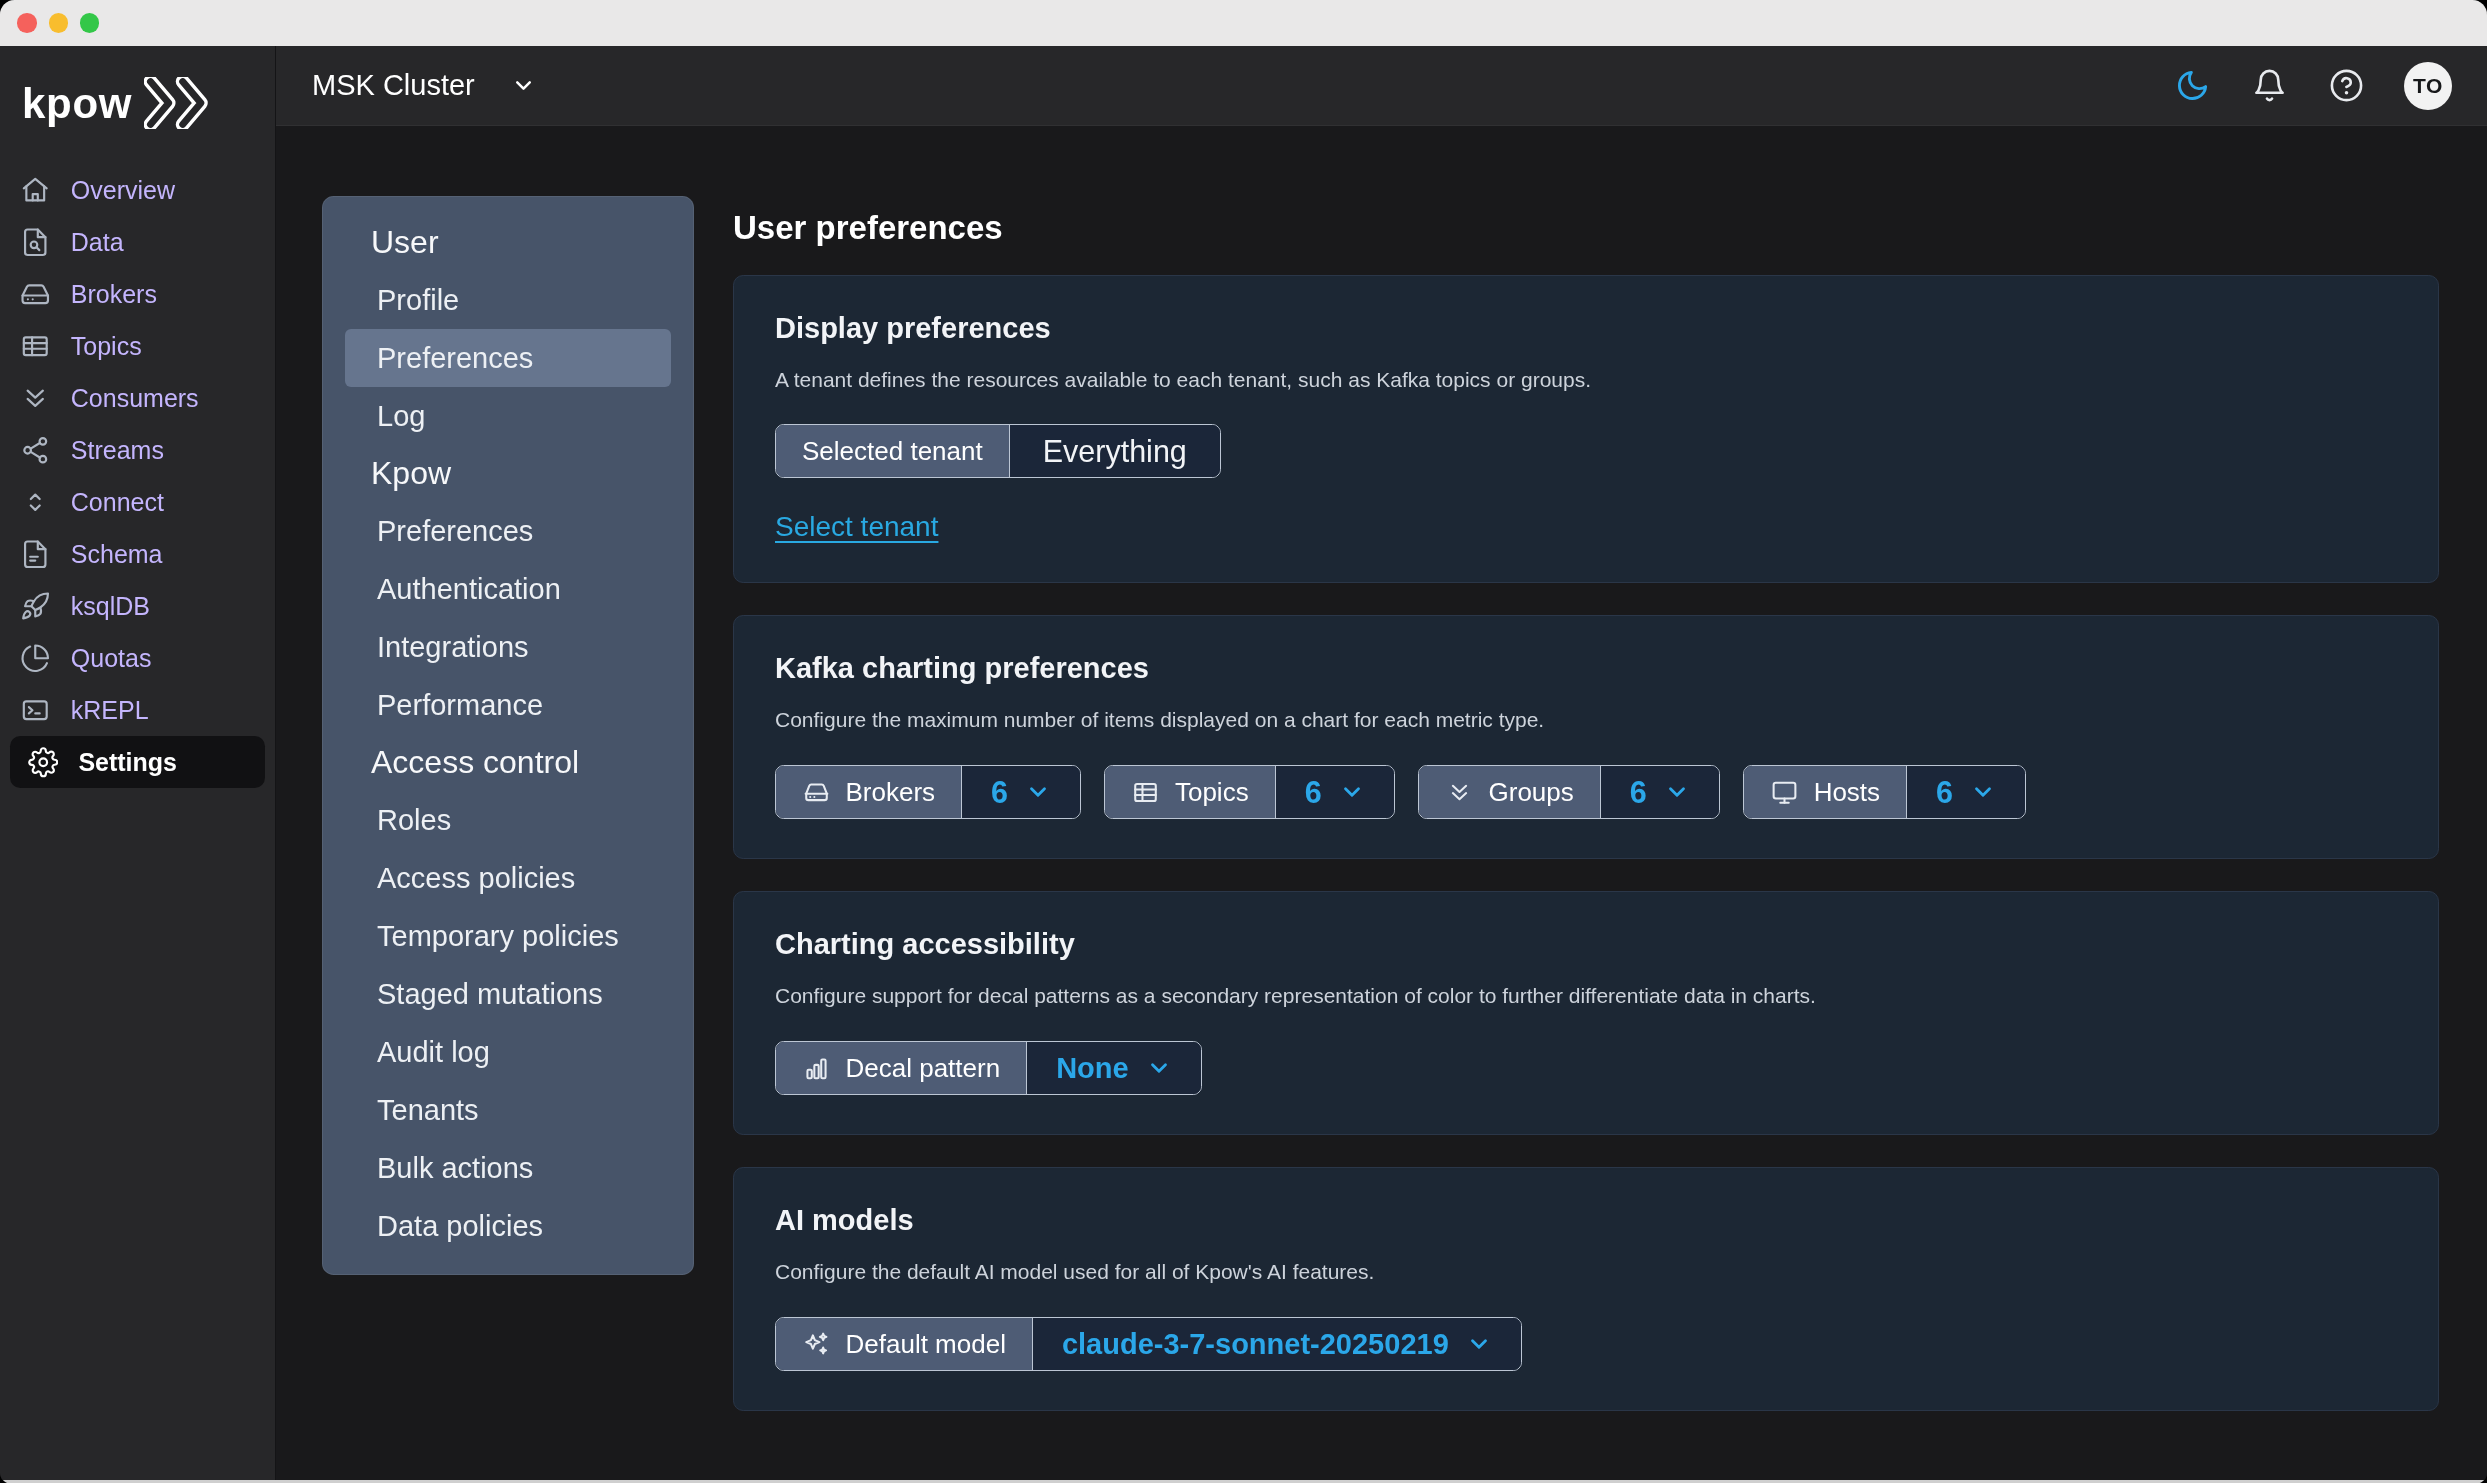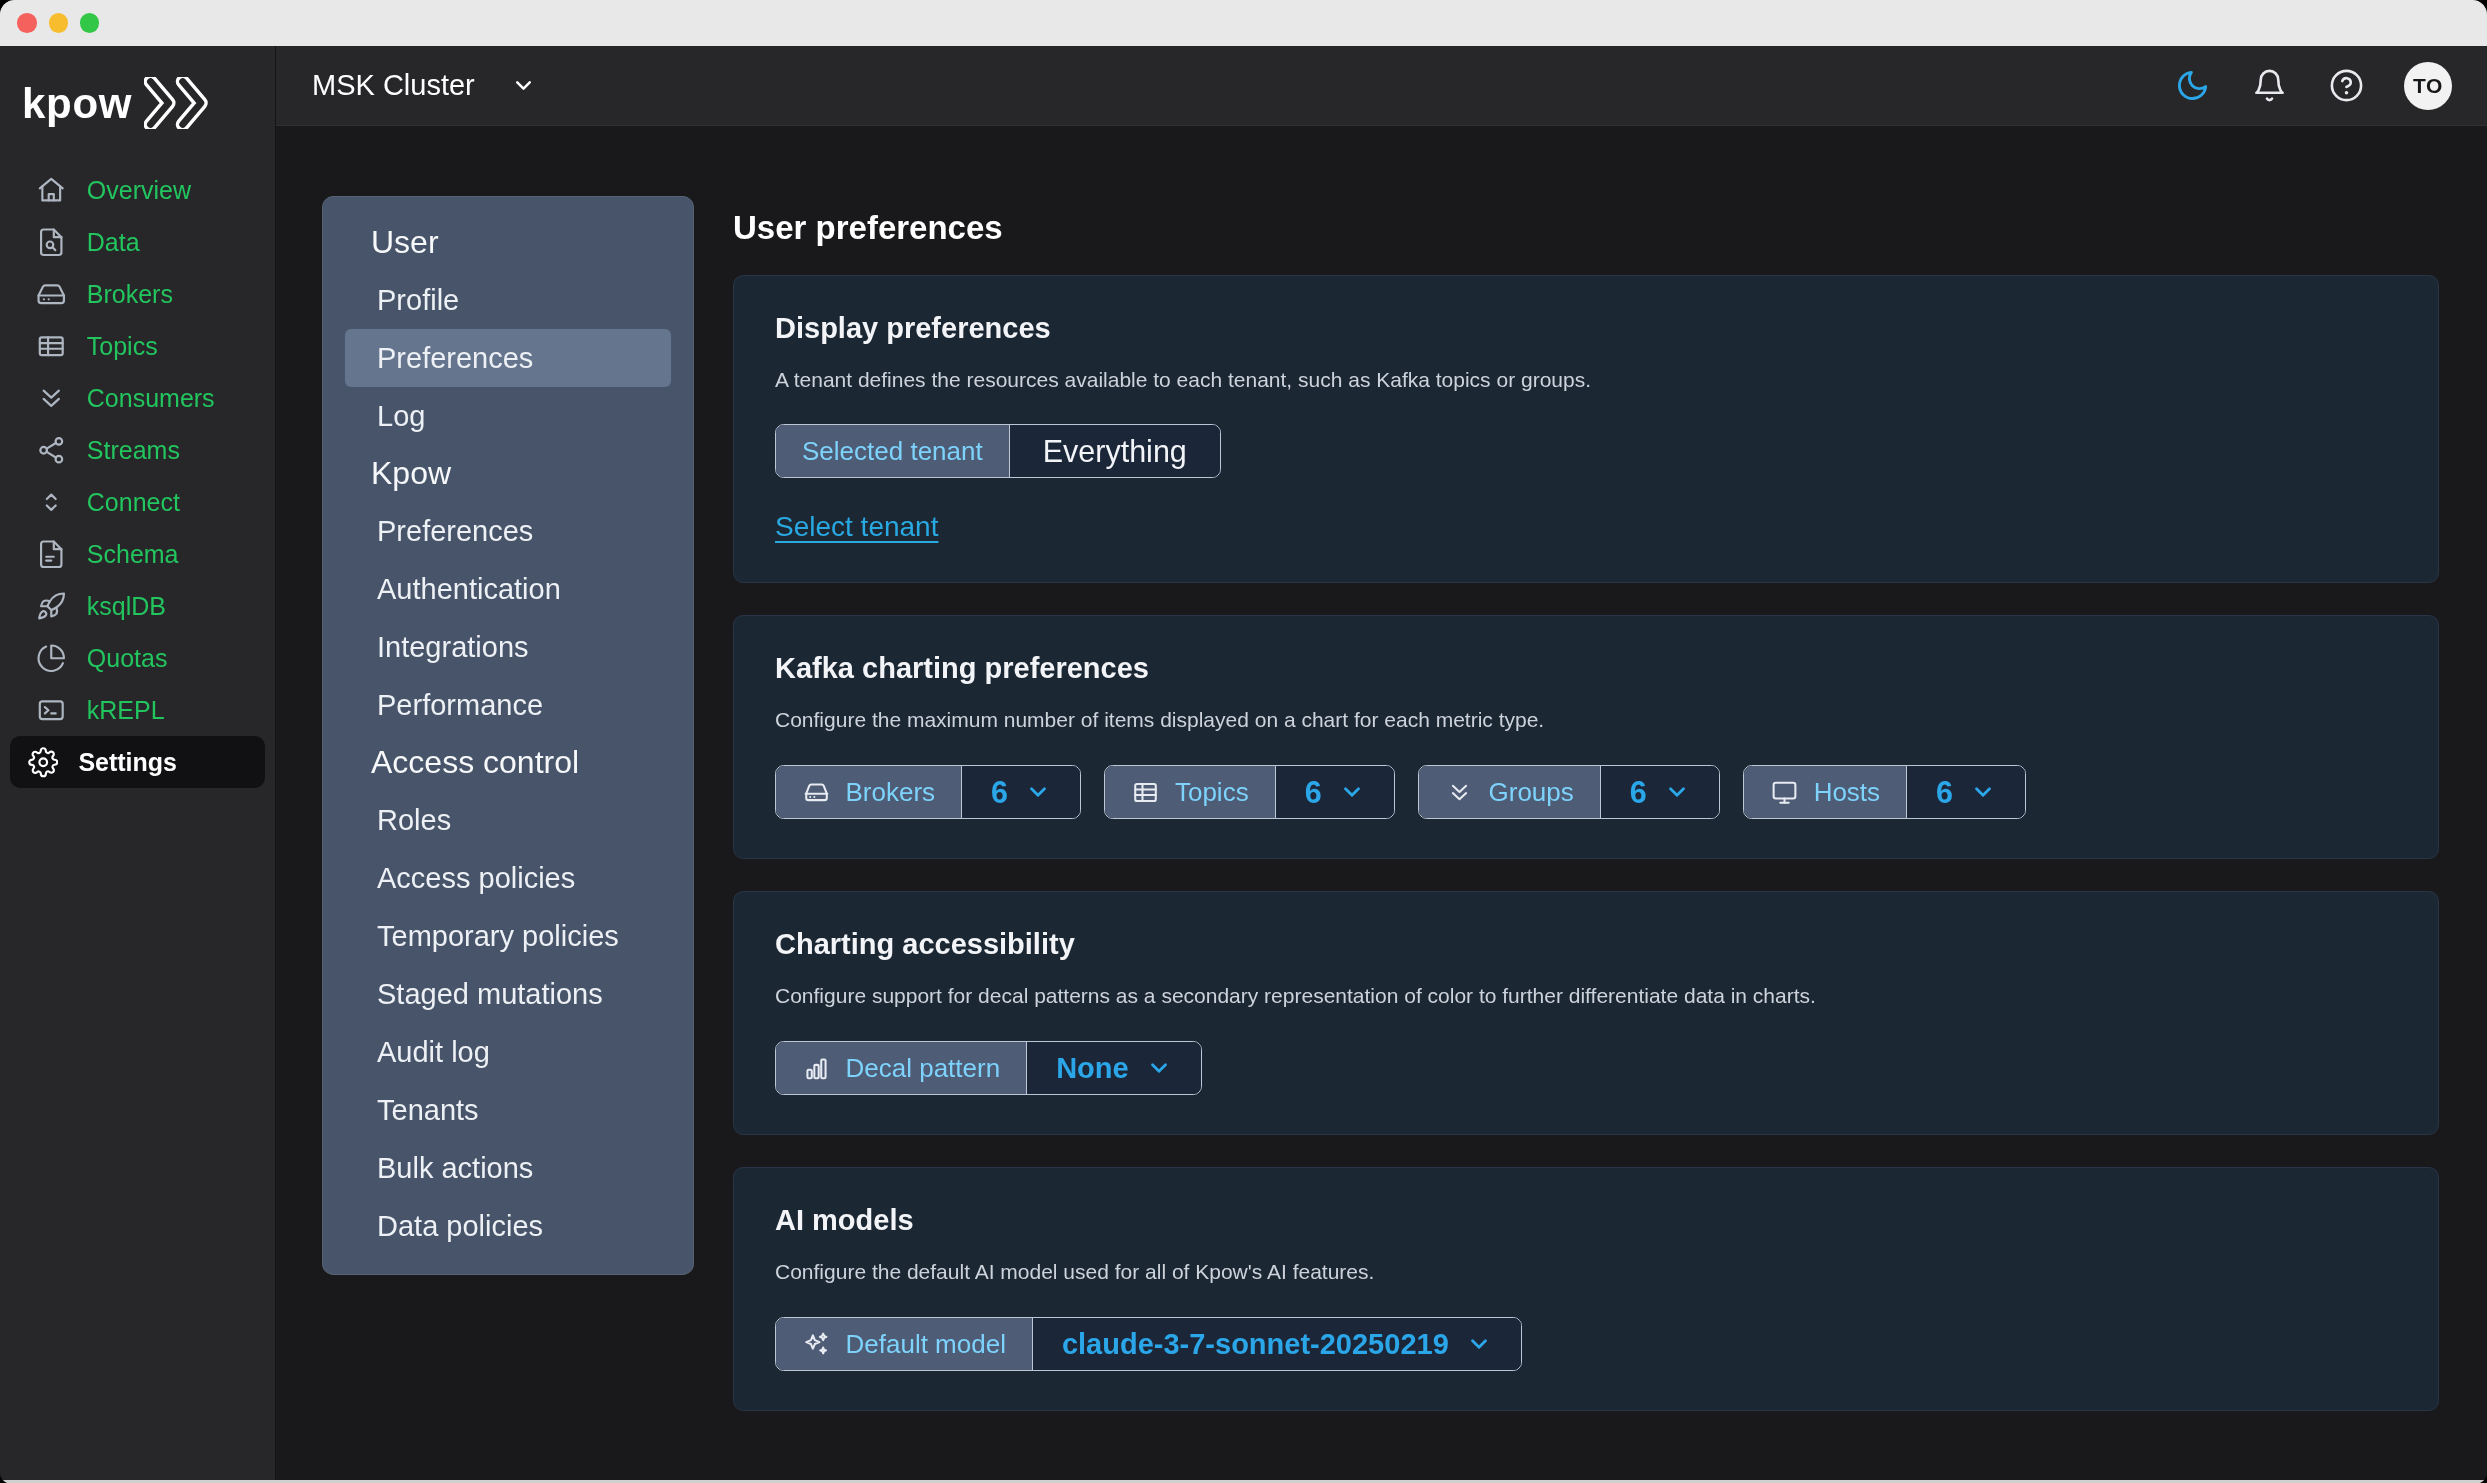--- a/index.html
+++ b/index.html
@@ -14,21 +14,21 @@
 
   
   .app { flex:1 1 auto; display:flex; min-height:0; }
   .sidebar { width:276px; flex:0 0 auto; background:#272729; border-right:1.5px solid #141416; display:flex; flex-direction:column; }
   .rightcol { flex:1 1 auto; display:flex; flex-direction:column; min-width:0; }
 
   
   .logo { display:flex; align-items:center; gap:11.6px; padding:30.5px 0 28px 22px; }
   .logo-text { color:#fff; font-size:42px; font-weight:700; letter-spacing:0.7px; }
   .sidenav { display:flex; flex-direction:column; padding-top:5.8px; }
-  .snav-item { height:52px; display:flex; align-items:center; gap:20.3px; padding-left:36px; color:#22c55e; font-size:25px; cursor:default; }
+  .snav-item { height:52px; display:flex; align-items:center; gap:20.3px; padding-left:20px; color:#c4b5fd; font-size:25px; cursor:default; }
   .snav-item .ic { width:30.5px; height:30.5px; flex:0 0 auto; display:flex; align-items:center; justify-content:center; }
   .snav-item svg { width:30.5px; height:30.5px; stroke:#aeb6c2; stroke-width:1.7; fill:none; stroke-linecap:round; stroke-linejoin:round; }
   .snav-item.active { background:#111113; border-radius:10.2px; margin:0 10.2px; padding-left:17.4px; color:#fff; font-weight:700; }
   .snav-item.active svg { stroke:#fff; }
 
   
   .topbar { height:80px; flex:0 0 auto; background:#272729; border-bottom:1.5px solid #303032; display:flex; align-items:center; padding:0 35px 0 36px; }
   .cluster { display:flex; align-items:center; gap:36px; color:#fff; font-size:29px; cursor:default; }
   .cluster svg { width:25px; height:25px; stroke:#fff; stroke-width:2.4; fill:none; stroke-linecap:round; stroke-linejoin:round; }
   .topbar-spacer { flex:1; }
@@ -50,21 +50,21 @@
   .main { flex:1 1 auto; margin-left:39px; padding-top:13px; }
   .page-title { color:#fff; font-size:33px; font-weight:700; margin-bottom:28px; }
   .card { background:#1c2734; border:1.5px solid #2a3648; border-radius:10.2px; padding:36px 41px 39px 41px; margin-bottom:32px; }
   .card-title { color:#f2f4f7; font-size:29px; font-weight:700; }
   .card-desc { color:#cdd3db; font-size:21px; margin-top:23px; }
 
   
   .btn-row { display:flex; gap:23px; margin-top:33px; }
   .split { display:inline-flex; align-items:stretch; border:1.5px solid #bcc6d4; border-radius:8.7px; overflow:hidden; height:54px; cursor:pointer; }
   .seg { display:flex; align-items:center; }
-  .seg-label { background:#4e5c75; color:#7dd3fc; font-size:26px; gap:14.5px; padding:0 26px; }
+  .seg-label { background:#4e5c75; color:#ffffff; font-size:26px; gap:14.5px; padding:0 26px; }
   .seg-label svg { width:29px; height:29px; stroke:#e8ecf2; stroke-width:1.7; fill:none; stroke-linecap:round; stroke-linejoin:round; }
   .seg-value { background:#1b2639; color:#2ba7e9; font-size:30.5px; font-weight:600; gap:17.4px; padding:0 29px; border-left:1.5px solid #bcc6d4; }
   .seg-value svg { width:26px; height:26px; stroke:#2ba7e9; stroke-width:2.6; fill:none; stroke-linecap:round; stroke-linejoin:round; }
   .seg-plain { background:#1b2639; color:#f2f4f7; font-size:30.5px; padding:0 33px; border-left:1.5px solid #bcc6d4; }
   .link { display:inline-block; margin-top:33px; color:#29a9e2; font-size:28px; text-decoration:underline; text-underline-offset:5.1px; cursor:pointer; }
 
   .bottom-strip { height:3.6px; background:#cfcfcf; flex:0 0 auto; }
 </style>
 </head>
 <body>

